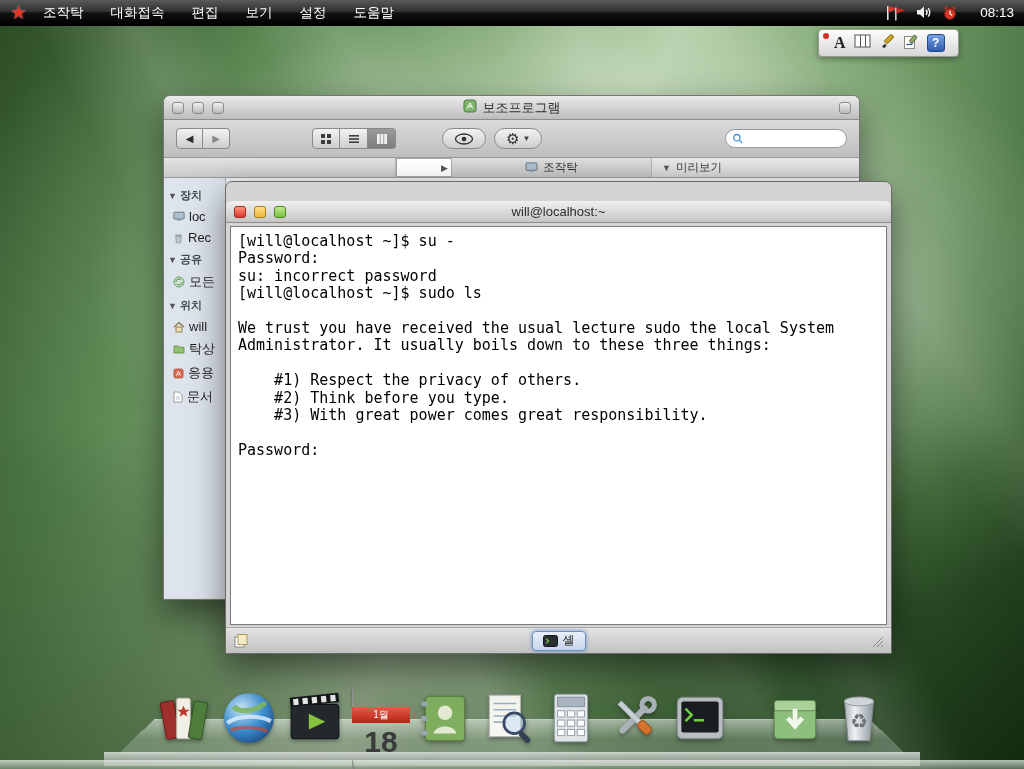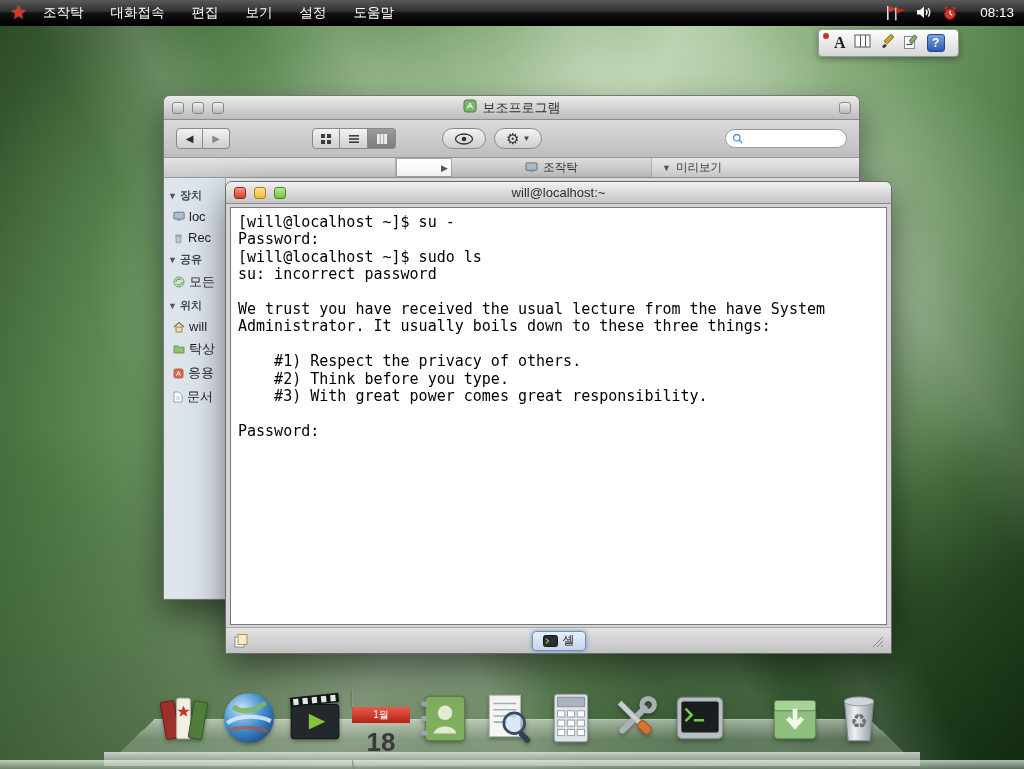--- a/index.html
+++ b/index.html
@@ -94,21 +94,21 @@
   .fm-body { display:flex; height:calc(100% - 83px); }
   .fm-sidebar { width:62px; background:#dde4ec; border-right:1px solid #aab4bd; overflow:hidden; padding-top:6px; }
   .sb-section { font-size:11px; color:#3e4a55; font-weight:bold; padding:4px 4px 3px 4px; white-space:nowrap;
     display:flex; gap:3px; align-items:center; }
   .sb-item { font-size:13px; color:#1e1e1e; padding:3px 2px 3px 9px; white-space:nowrap; display:flex; gap:4px; align-items:center; }
   .fm-content { flex:1; background:#eef0f2; }
 
   
   .term { left:225px; top:181px; width:667px; height:473px; background:#d4d4d4; border:1px solid #6a6a6a; z-index:20;
     display:flex; flex-direction:column; }
-  .term .titlebar { background:linear-gradient(#f1f1f1,#c5c5c5); flex:0 0 22px; height:22px; }
+  .term .titlebar { background:linear-gradient(#f1f1f1,#c5c5c5); flex:0 0 22px; height:22px;margin-top:19px; }
   .term-body { flex:1; margin:3px 4px 2px 4px; background:#fff; border:1px solid #7a7a7a; padding:6px 7px; overflow:hidden; }
   .tline { font-family:"DejaVu Sans Mono", monospace; font-size:15px; line-height:17.4px; min-height:17.4px;
     white-space:pre; color:#000; }
   .cursor { display:inline-block; width:8px; height:14px; background:#000; vertical-align:-2px; }
   .term-footer { flex:0 0 26px; display:flex; align-items:center; justify-content:center; position:relative;
     background:linear-gradient(#e3e3e3,#c1c1c1); border-top:1px solid #aaa; }
   .term-tab { display:flex; align-items:center; gap:5px; height:20px; padding:0 10px; border:1px solid #6d8fbf;
     border-radius:4px; background:linear-gradient(#e9eff8,#c7d5ea); box-shadow:0 0 4px rgba(90,130,190,.8); font-size:12px; color:#1e1e1e; }
   .ft-left { position:absolute; left:7px; display:flex; }
   .ft-right { position:absolute; right:7px; display:flex; }
@@ -123,21 +123,21 @@
     background:linear-gradient(#dbe0db, #a7afa7 60%, #c3cac3); }
   .floor { position:absolute; left:0; right:0; bottom:0; height:9px;
     background:linear-gradient(rgba(232,242,232,.75), rgba(150,165,150,.55)); }
   .dock-items { position:absolute; left:12px; right:0; bottom:22px; height:66px; }
   .dock-icon { position:absolute; width:58px; height:58px; bottom:0; }
   .dock-icon svg { width:100%; height:100%; filter:drop-shadow(0 2px 2px rgba(0,0,0,.35)); }
   .cal { width:52px; height:55px; margin:1px auto 0; background:#f8f8f4; border:1px solid #949494; border-radius:5px;
     overflow:hidden; box-shadow:0 2px 3px rgba(0,0,0,.35); }
   .cal-top { height:16px; background:linear-gradient(#e85a4a,#b32416); color:#fff; font-size:10px;
     display:flex; align-items:center; justify-content:center; }
-  .cal-day { height:38px; display:flex; align-items:center; justify-content:center; font-size:26px; color:#3a3a3a; font-weight:bold; }
+  .cal-day { height:38px; display:flex; align-items:center; justify-content:center; font-size:30px; color:#3a3a3a; font-weight:bold; }
 </style>
 </head>
 <body>
 
 <div class="stage">
   <div class="wallpaper"></div>
   <div class="streaks"></div>
 
   <div class="menubar">
     <span class="mb-star">★</span>
@@ -364,24 +364,24 @@
         <span class="wb green"></span>
       </div>
       <div class="tb-title">
         <span>will@localhost:~</span>
       </div>
     </div>
 
     <div class="term-body">
       <div class="tline">[will@localhost ~]$ su -</div>
       <div class="tline">Password:</div>
+      <div class="tline">su: incorrect password</div>
       <div class="tline">[will@localhost ~]$ sudo ls</div>
-      <div class="tline">su: incorrect password</div>
       <div class="tline"></div>
-      <div class="tline">We trust you have received the usual lecture from the have System</div>
+      <div class="tline">We trust you have received the usual lecture sudo the local System</div>
       <div class="tline">Administrator. It usually boils down to these three things:</div>
       <div class="tline"></div>
       <div class="tline">    #1) Respect the privacy of others.</div>
       <div class="tline">    #2) Think before you type.</div>
       <div class="tline">    #3) With great power comes great responsibility.</div>
       <div class="tline"></div>
       <div class="tline">Password:</div>
     </div>
 
     <div class="term-footer">

